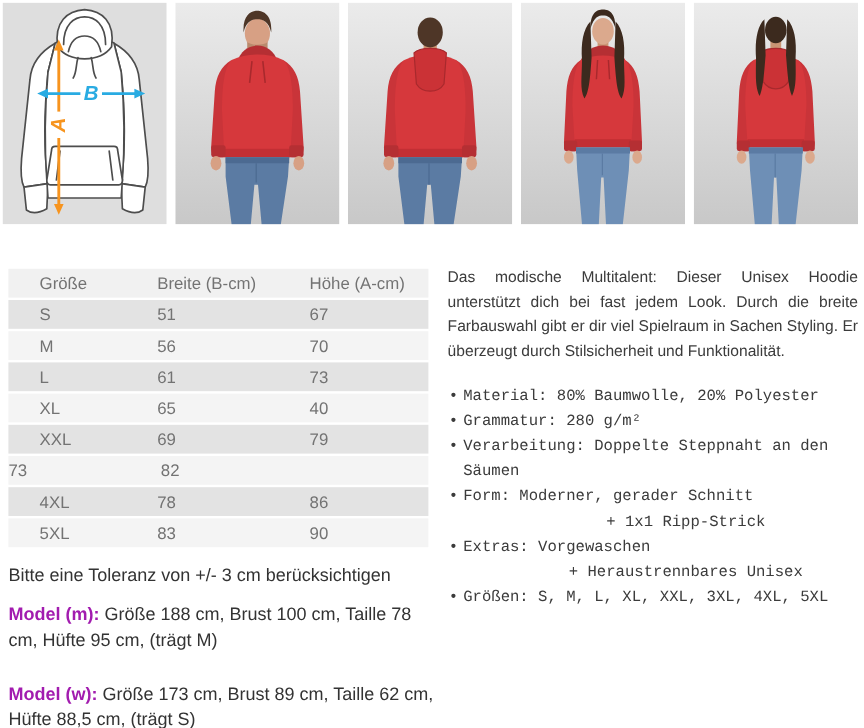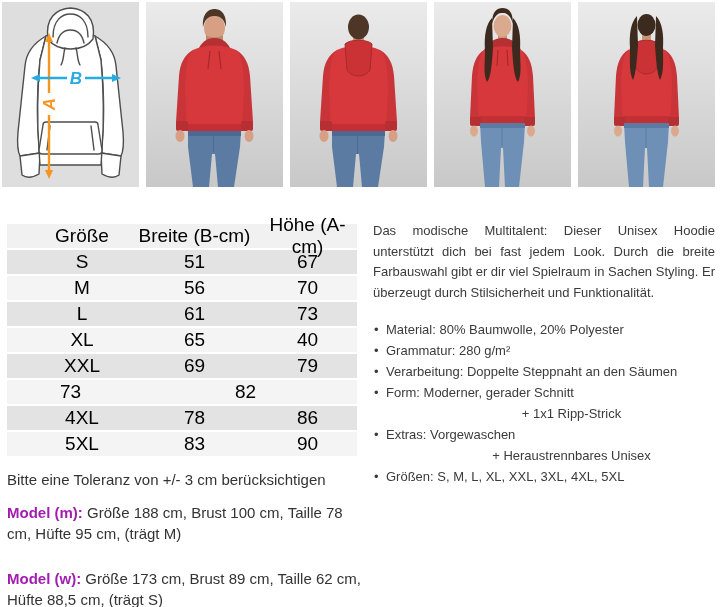--- a/index.html
+++ b/index.html
@@ -7,34 +7,34 @@
     font-family:"Liberation Sans", sans-serif; overflow:hidden; }
   .page { position:relative; width:720px; height:607px; background:#fff; }
 
   
   .gallery { position:absolute; left:2px; top:2px; display:flex; gap:7px; }
   .tile { width:137px; height:185px; flex:0 0 137px; overflow:hidden; }
   .tile svg { display:block; width:137px; height:185px; }
 
   
   .size-table { position:absolute; left:7px; top:224px; width:350px;
-    font-size:19px; color:#000000;text-align:center; }
+    font-size:14px; color:#737373; }
   .trow { display:flex; align-items:center; height:24px; margin-bottom:2px; }
   .trow.thead { background:#f1f1f1; }
   .trow.dark  { background:#e3e3e3; }
   .trow.light { background:#f4f4f4; }
   .tc.c1 { width:124px; padding-left:26px; }
   .tc.c2 { width:127px; }
   .tc.c3 { flex:1; }
 
   
   .desc { position:absolute; left:373px; top:221px; width:342px;
     font-size:13px; color:#3b3b3b; }
   .desc .intro { text-align:justify; line-height:20.5px; }
-  .bullets { list-style:none; margin-top:16px; line-height:21px; }
+  .bullets { list-style:none; margin-top:16px; line-height:21px;font-family:Liberation Mono, monospace; }
   .bullets li { position:relative; padding-left:13px; }
   .bullets li::before { content:"\2022"; position:absolute; left:1px; top:0;
     color:#3b3b3b; }
   .bullets .sub { padding-left:42px;text-align:center; }
 
   
   .notes { position:absolute; left:7px; top:469px; width:360px;
     font-size:15px; line-height:21.5px; color:#333333; }
   .notes .model-m { margin-top:11px; }
   .notes .model-w { margin-top:23px; }

